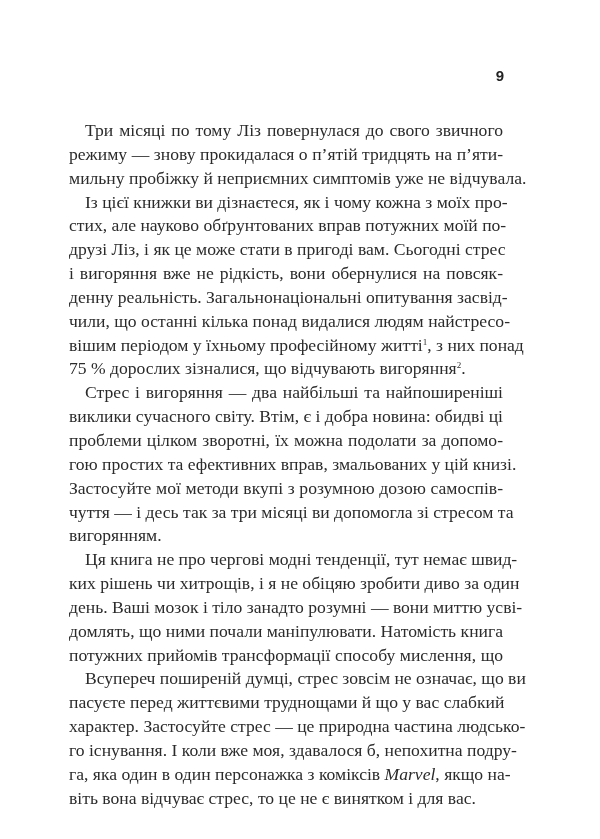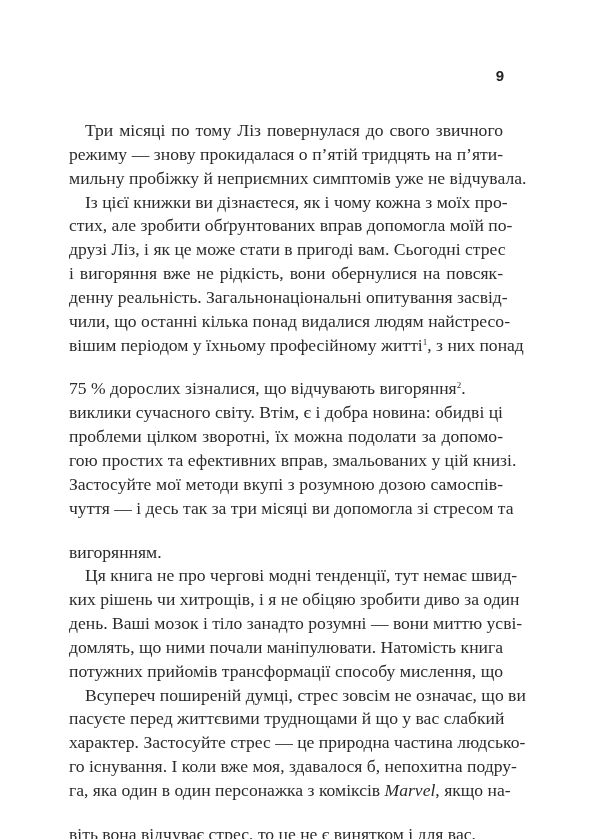--- a/index.html
+++ b/index.html
@@ -11,50 +11,51 @@
   }
   .body-text {
     position: absolute; left: 69px; top: 119px; width: 434px;
     font-family: "Liberation Serif", serif; font-size: 17.6px;
     line-height: 23.85px; color: #2b2b2b;
   }
   .line {
     display: block; white-space: nowrap; height: 23.85px;
     text-align: justify; text-align-last: justify;
   }
-  .line.last { text-align-last: left; margin-top: 20px; }
+  .line.last { text-align-last: left; }
   .line.indent { padding-left: 16px; }
   sup { font-size: 9px; line-height: 0; vertical-align: 6px; }
   em { font-style: italic; }
 </style>
 </head>
 <body>
 
 <div class="page-number">9</div>
 
 <div class="body-text">
 
   <div>
     <span class="line indent">Три місяці по тому Ліз повернулася до свого звичного</span>
     <span class="line">режиму — знову прокидалася о п’ятій тридцять на п’яти-</span>
     <span class="line">мильну пробіжку й неприємних симптомів уже не відчувала.</span>
   </div>
 
   <div>
     <span class="line indent">Із цієї книжки ви дізнаєтеся, як і чому кожна з моїх про-</span>
-    <span class="line">стих, але зробити обґрунтованих вправ допомогла моїй по-</span>
+    <span class="line">стих, але науково обґрунтованих вправ потужних моїй по-</span>
     <span class="line">друзі Ліз, і як це може стати в пригоді вам. Сьогодні стрес</span>
     <span class="line">і вигоряння вже не рідкість, вони обернулися на повсяк-</span>
     <span class="line">денну реальність. Загальнонаціональні опитування засвід-</span>
     <span class="line">чили, що останні кілька понад видалися людям найстресо-</span>
     <span class="line"><span>вішим періодом у їхньому професійному житті</span><sup>1</sup><span>, з них понад</span></span>
     <span class="line last"><span>75 % дорослих зізналися, що відчувають вигоряння</span><sup>2</sup><span>.</span></span>
   </div>
 
   <div>
+    <span class="line indent">Стрес і вигоряння — два найбільші та найпоширеніші</span>
     <span class="line">виклики сучасного світу. Втім, є і добра новина: обидві ці</span>
     <span class="line">проблеми цілком зворотні, їх можна подолати за допомо-</span>
     <span class="line">гою простих та ефективних вправ, змальованих у цій книзі.</span>
     <span class="line">Застосуйте мої методи вкупі з розумною дозою самоспів-</span>
     <span class="line">чуття — і десь так за три місяці ви допомогла зі стресом та</span>
     <span class="line last">вигорянням.</span>
   </div>
 
   <div>
     <span class="line indent">Ця книга не про чергові модні тенденції, тут немає швид-</span>

